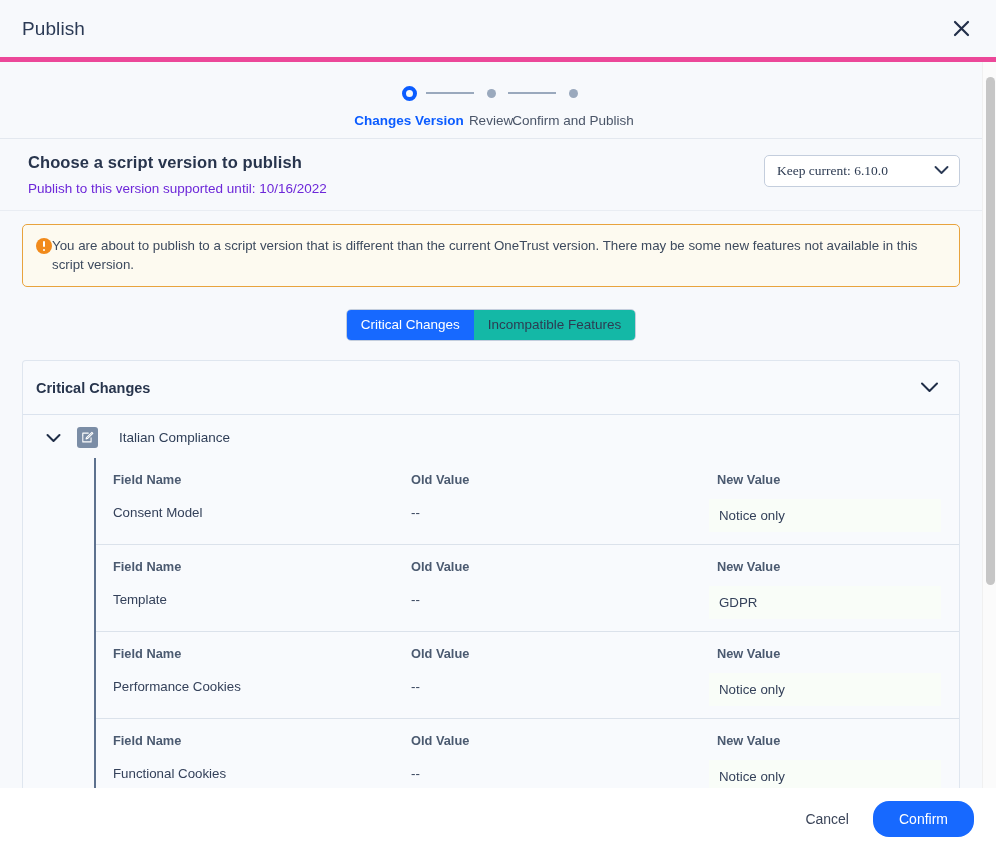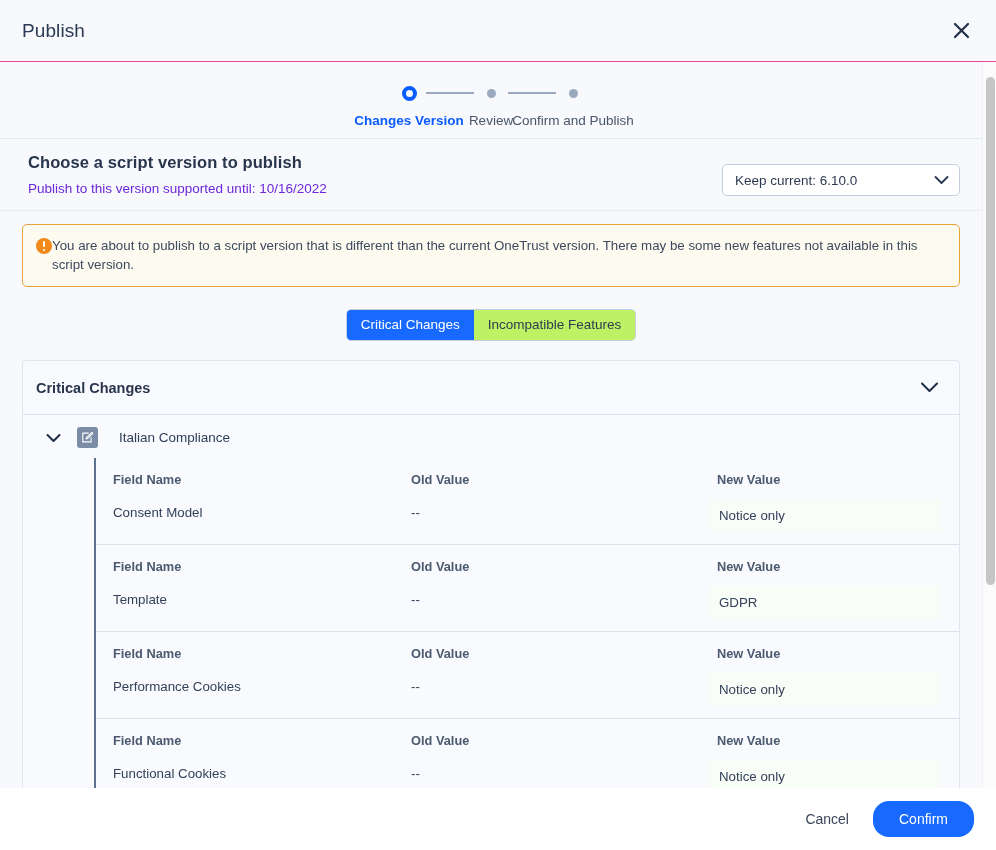--- a/index.html
+++ b/index.html
@@ -20,21 +20,21 @@
     display: flex;
     flex-direction: column;
   }
 
   
   .modal-header {
     position: relative;
     height: 62px;
     flex: 0 0 62px;
     background: #f7f9fc;
-    border-bottom: 1px solid #ec4899;
+    border-bottom: 5px solid #ec4899;
     display: flex;
     align-items: center;
     padding: 0 22px;
   }
   .modal-title {
     font-size: 19px;
     color: #2b3murky;
     color: #2b3a55;
     font-weight: 400;
     letter-spacing: .1px;
@@ -110,49 +110,50 @@
     margin-top: 10px;
     position: relative; z-index: 1;
   }
 
   
   .choose-band {
     border-top: 1px solid #e3e8ef;
     border-bottom: 1px solid #e9edf3;
     padding: 14px 22px 14px 28px;
     display: flex;
-    align-items: flex-end;
+    align-items: flex-start;
     justify-content: space-between;
     background: #f7f9fc;
   }
   .choose-left h2 {
     font-size: 16.5px;
     font-weight: 700;
     color: #28354d;
     letter-spacing: .1px;
   }
   .choose-left p {
     margin-top: 9px;
     font-size: 13.5px;
     color: #6d28d9;
   }
   .version-select {
-    width: 238px;
+    width: 196px;
     height: 32px;
     border: 1px solid #c4cedd;
     border-radius: 5px;
     background: #ffffff;
     display: flex;
     align-items: center;
     justify-content: space-between;
     padding: 0 10px 0 12px;
     font-size: 13.5px;
     color: #2d3b52;
     cursor: pointer;
     margin-top: 2px;
+    font-family: Liberation Serif, serif;
   }
 
   
   .warning {
     margin: 13px 22px 0 22px;
     border: 1px solid #e8a33d;
     background: #fdfaf0;
     border-radius: 5px;
     padding: 11px 13px 12px 13px;
     display: flex;
@@ -197,21 +198,21 @@
   }
   .toggle-group {
     display: flex;
     border-radius: 5px;
     overflow: hidden;
     border: 1px solid #c4cedd;
   }
   .toggle-btn {
     font-size: 13.5px;
     padding: 7px 14px 8px 14px;
-    background: #bef264;
+    background: #14b8a6;
     color: #2d3b52;
     cursor: pointer;
     border: none;
     font-family: inherit;
   }
   .toggle-btn.on {
     background: #1769ff;
     color: #ffffff;
   }
 

